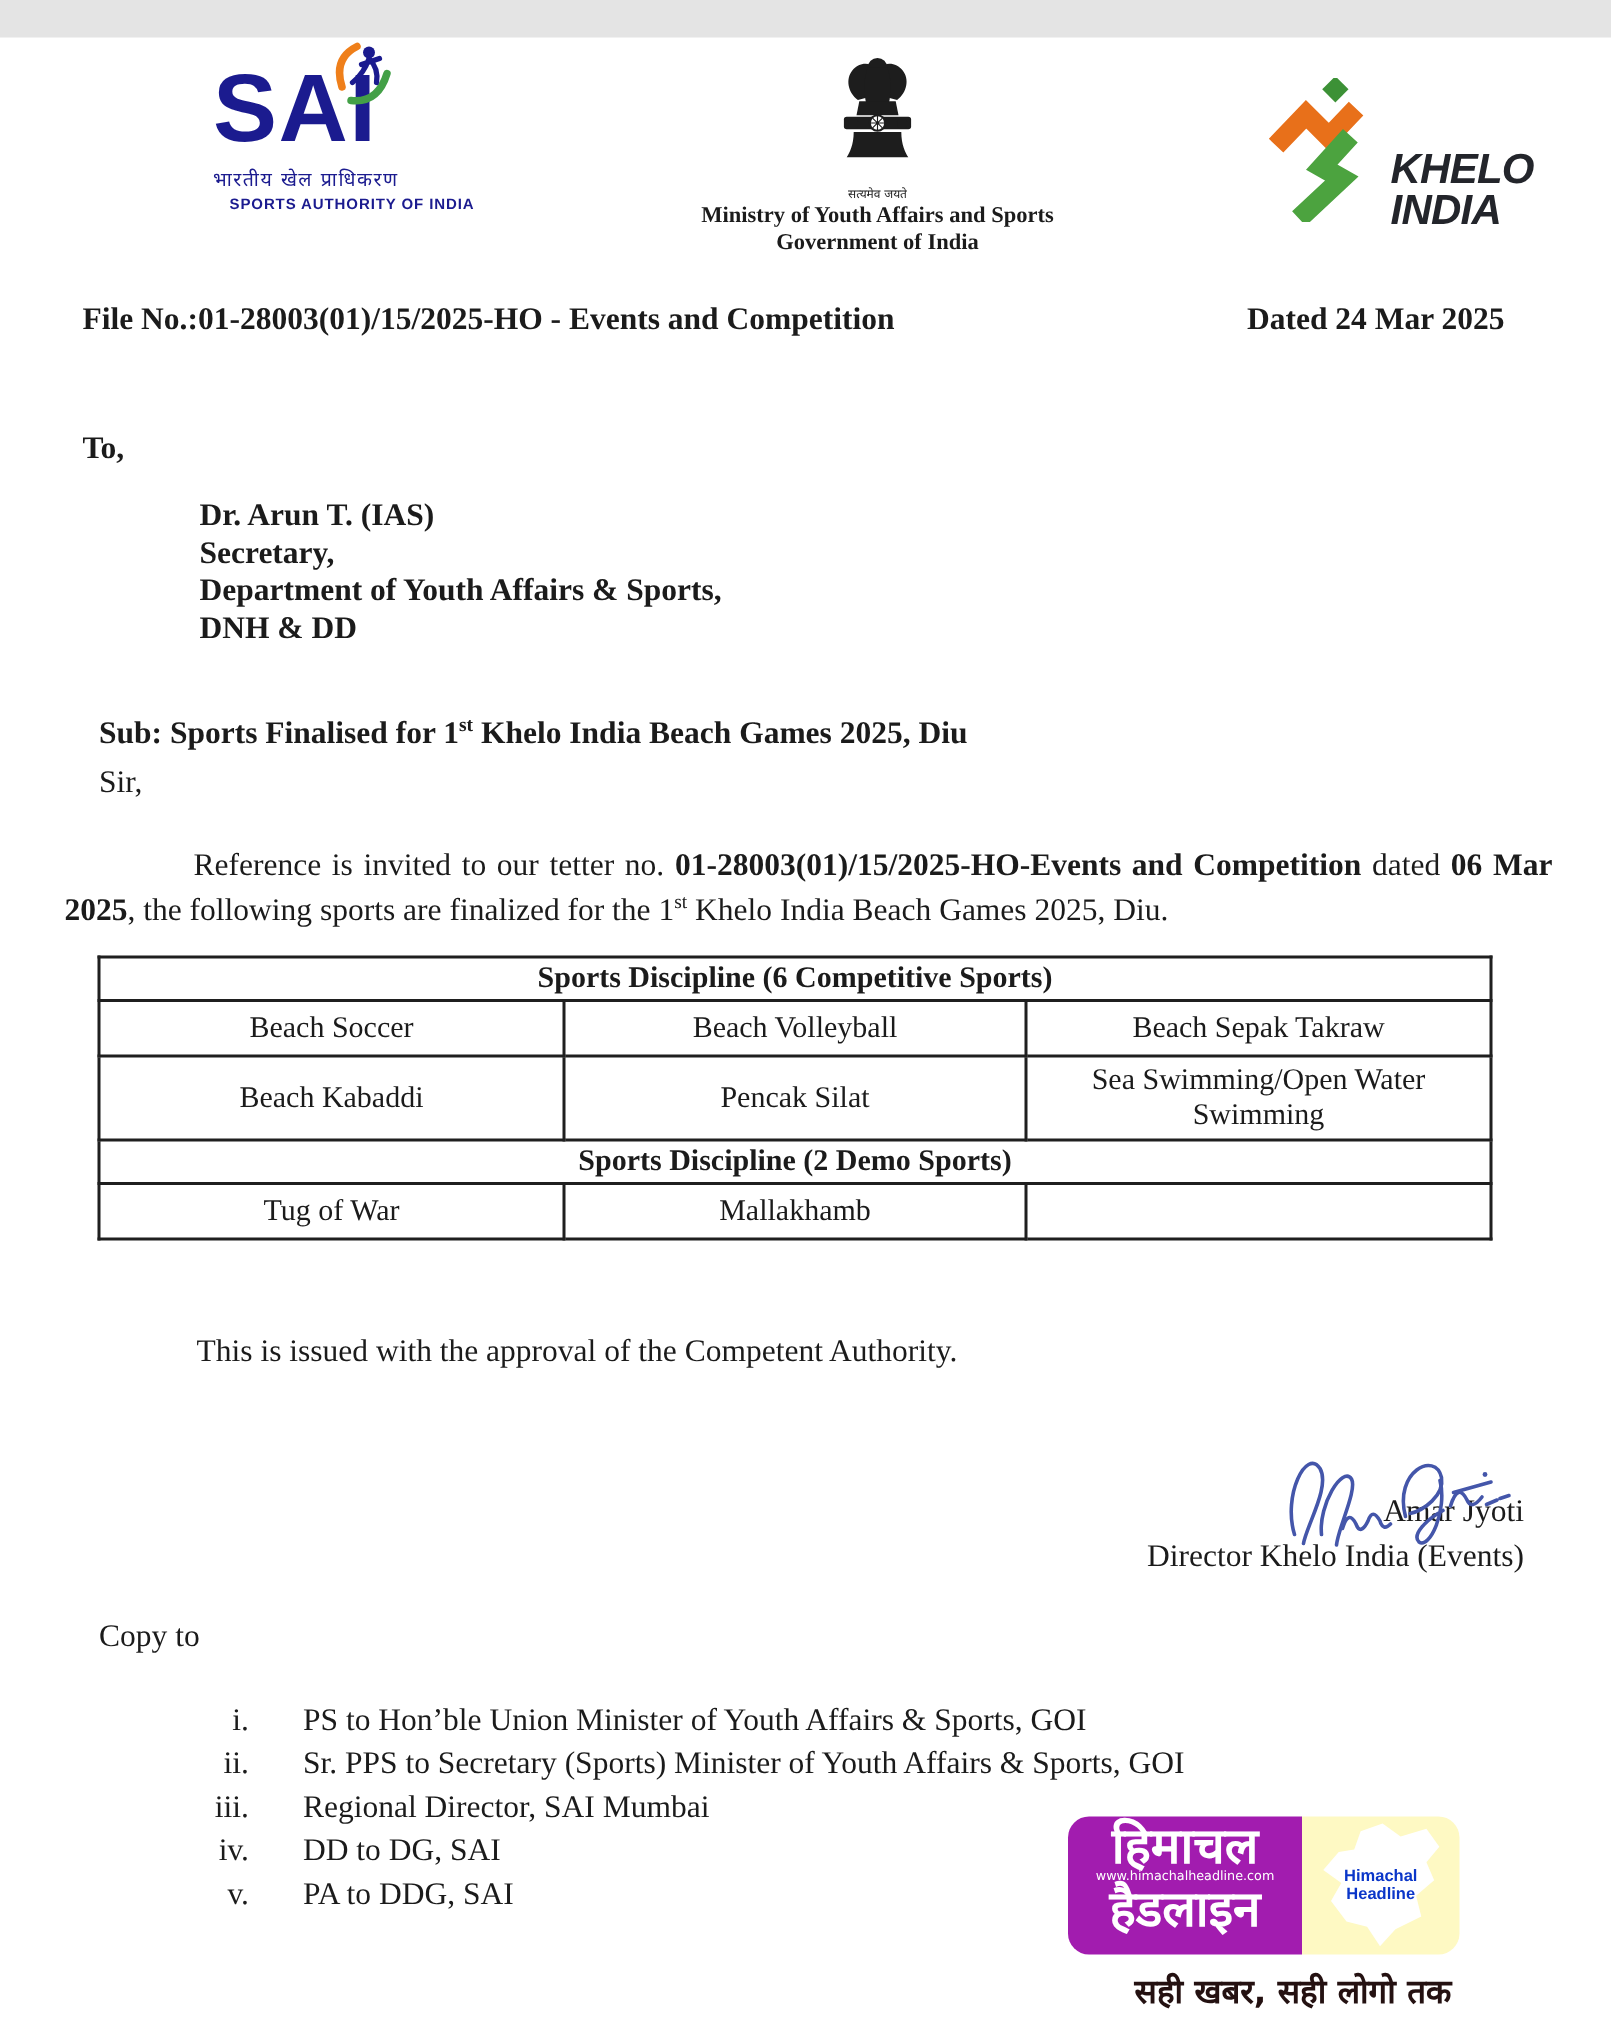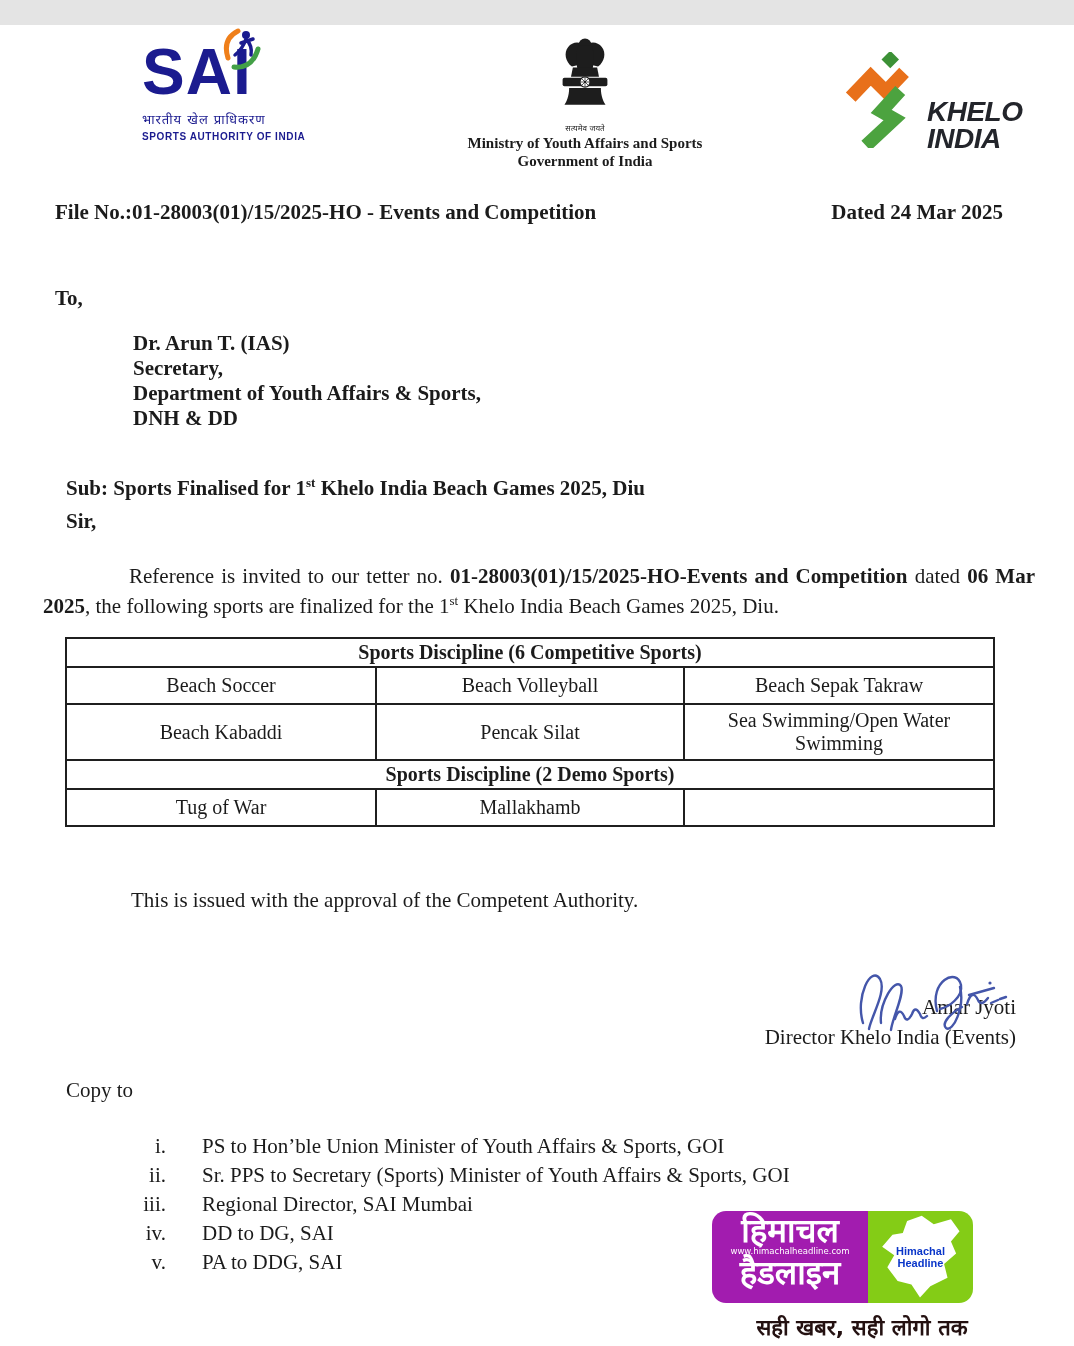--- a/index.html
+++ b/index.html
@@ -13,21 +13,21 @@
 
   
   .sai-logo { position:absolute; left:142px; top:40px; width:180px; text-align:left; }
   .sai-acronym {
     position:relative; display:inline-block;
     font-family:"Liberation Sans", sans-serif; font-weight:800;
     font-size:64px; line-height:64px; letter-spacing:1px; color:#1b1b8f;
   }
   .sai-figure { position:absolute; right:-10px; top:-22px; }
   .sai-hindi { font-family:"DejaVu Sans", sans-serif; font-size:13px; color:#1b1b8f; margin-top:6px; letter-spacing:1px; }
-  .sai-english { font-family:"Liberation Sans", sans-serif; font-size:10px; font-weight:700; color:#1b1b8f; letter-spacing:0.6px; margin-top:3px; }
+  .sai-english { font-family:"Liberation Sans", sans-serif; font-size:10px; font-weight:700; color:#1b1b8f; letter-spacing:0.6px; margin-top:3px;margin-left:11px; }
 
   .ministry { position:absolute; left:450px; top:33px; width:270px; text-align:center; }
   .ministry .motto { font-family:"DejaVu Sans", sans-serif; font-size:8px; color:#222; margin-top:1px; }
   .ministry .line1 { font-size:15px; font-weight:700; margin-top:2px; }
   .ministry .line2 { font-size:15px; font-weight:700; margin-top:1px; }
 
   .khelo-logo { position:absolute; left:845px; top:52px; display:flex; align-items:flex-end; }
   .khelo-text {
     font-family:"Liberation Sans", sans-serif; font-style:italic; font-weight:800;
     font-size:28px; line-height:27px; color:#23252b; letter-spacing:-0.5px; margin-left:2px; margin-top:34px;
@@ -35,21 +35,21 @@
 
   
   .file-row {
     position:absolute; left:55px; top:200px; width:948px;
     display:flex; justify-content:space-between;
     font-size:21px; font-weight:700;gap:24px;
   }
   .to-line { position:absolute; left:55px; top:286px; font-size:21px; font-weight:700; }
   .addr { position:absolute; left:133px; top:331px; font-size:21px; font-weight:700; line-height:25px; }
   .subject { position:absolute; left:66px; top:476px; font-size:21px; font-weight:700; }
-  .greeting { position:absolute; left:66px; top:509px; font-size:21px; font-weight:700; }
+  .greeting { position:absolute; left:66px; top:509px; font-size:21px; font-weight:400; }
   .body-par {
     position:absolute; left:43px; top:561px; width:992px;
     font-size:21px; line-height:30px; text-align:justify; text-indent:86px;
   }
   sup { font-size:13px; vertical-align:super; line-height:0; }
 
   
   .sports-table {
     position:absolute; left:65px; top:637px; width:928px;
     border-collapse:collapse; table-layout:fixed;
@@ -83,21 +83,21 @@
   .wm { position:absolute; left:712px; top:1211px; width:300px; font-family:"DejaVu Sans", sans-serif; }
   .wm-boxes { display:flex; height:92px; }
   .wm-red {
     width:156px; height:92px; background:#a21caf; border-radius:14px 0 0 14px;
     color:#fff; text-align:center; overflow:hidden; padding-top:2px;
   }
   .wm-red .h1 { font-size:33px; font-weight:700; line-height:36px; }
   .wm-red .url { font-size:8.5px; line-height:9px; margin:-2px 0 -1px 0; }
   .wm-red .h2 { font-size:33px; font-weight:700; line-height:36px; }
   .wm-blue {
-    position:relative; width:105px; height:92px; background:#84cc16; border-radius:0 14px 14px 0;
+    position:relative; width:105px; height:92px; background:#fef9c3; border-radius:0 14px 14px 0;
   }
   .wm-map { position:absolute; left:8px; top:3px; }
   .wm-map-text {
     position:absolute; left:0; top:34px; width:100%; text-align:center;
     color:#0a36c9; font-weight:700; font-size:11px; line-height:12px;
     font-family:"Liberation Sans", sans-serif;
   }
   .wm-tagline { margin-top:8px; text-align:center; font-size:22px; font-weight:700; color:#241111; }
 </style>
 </head>

